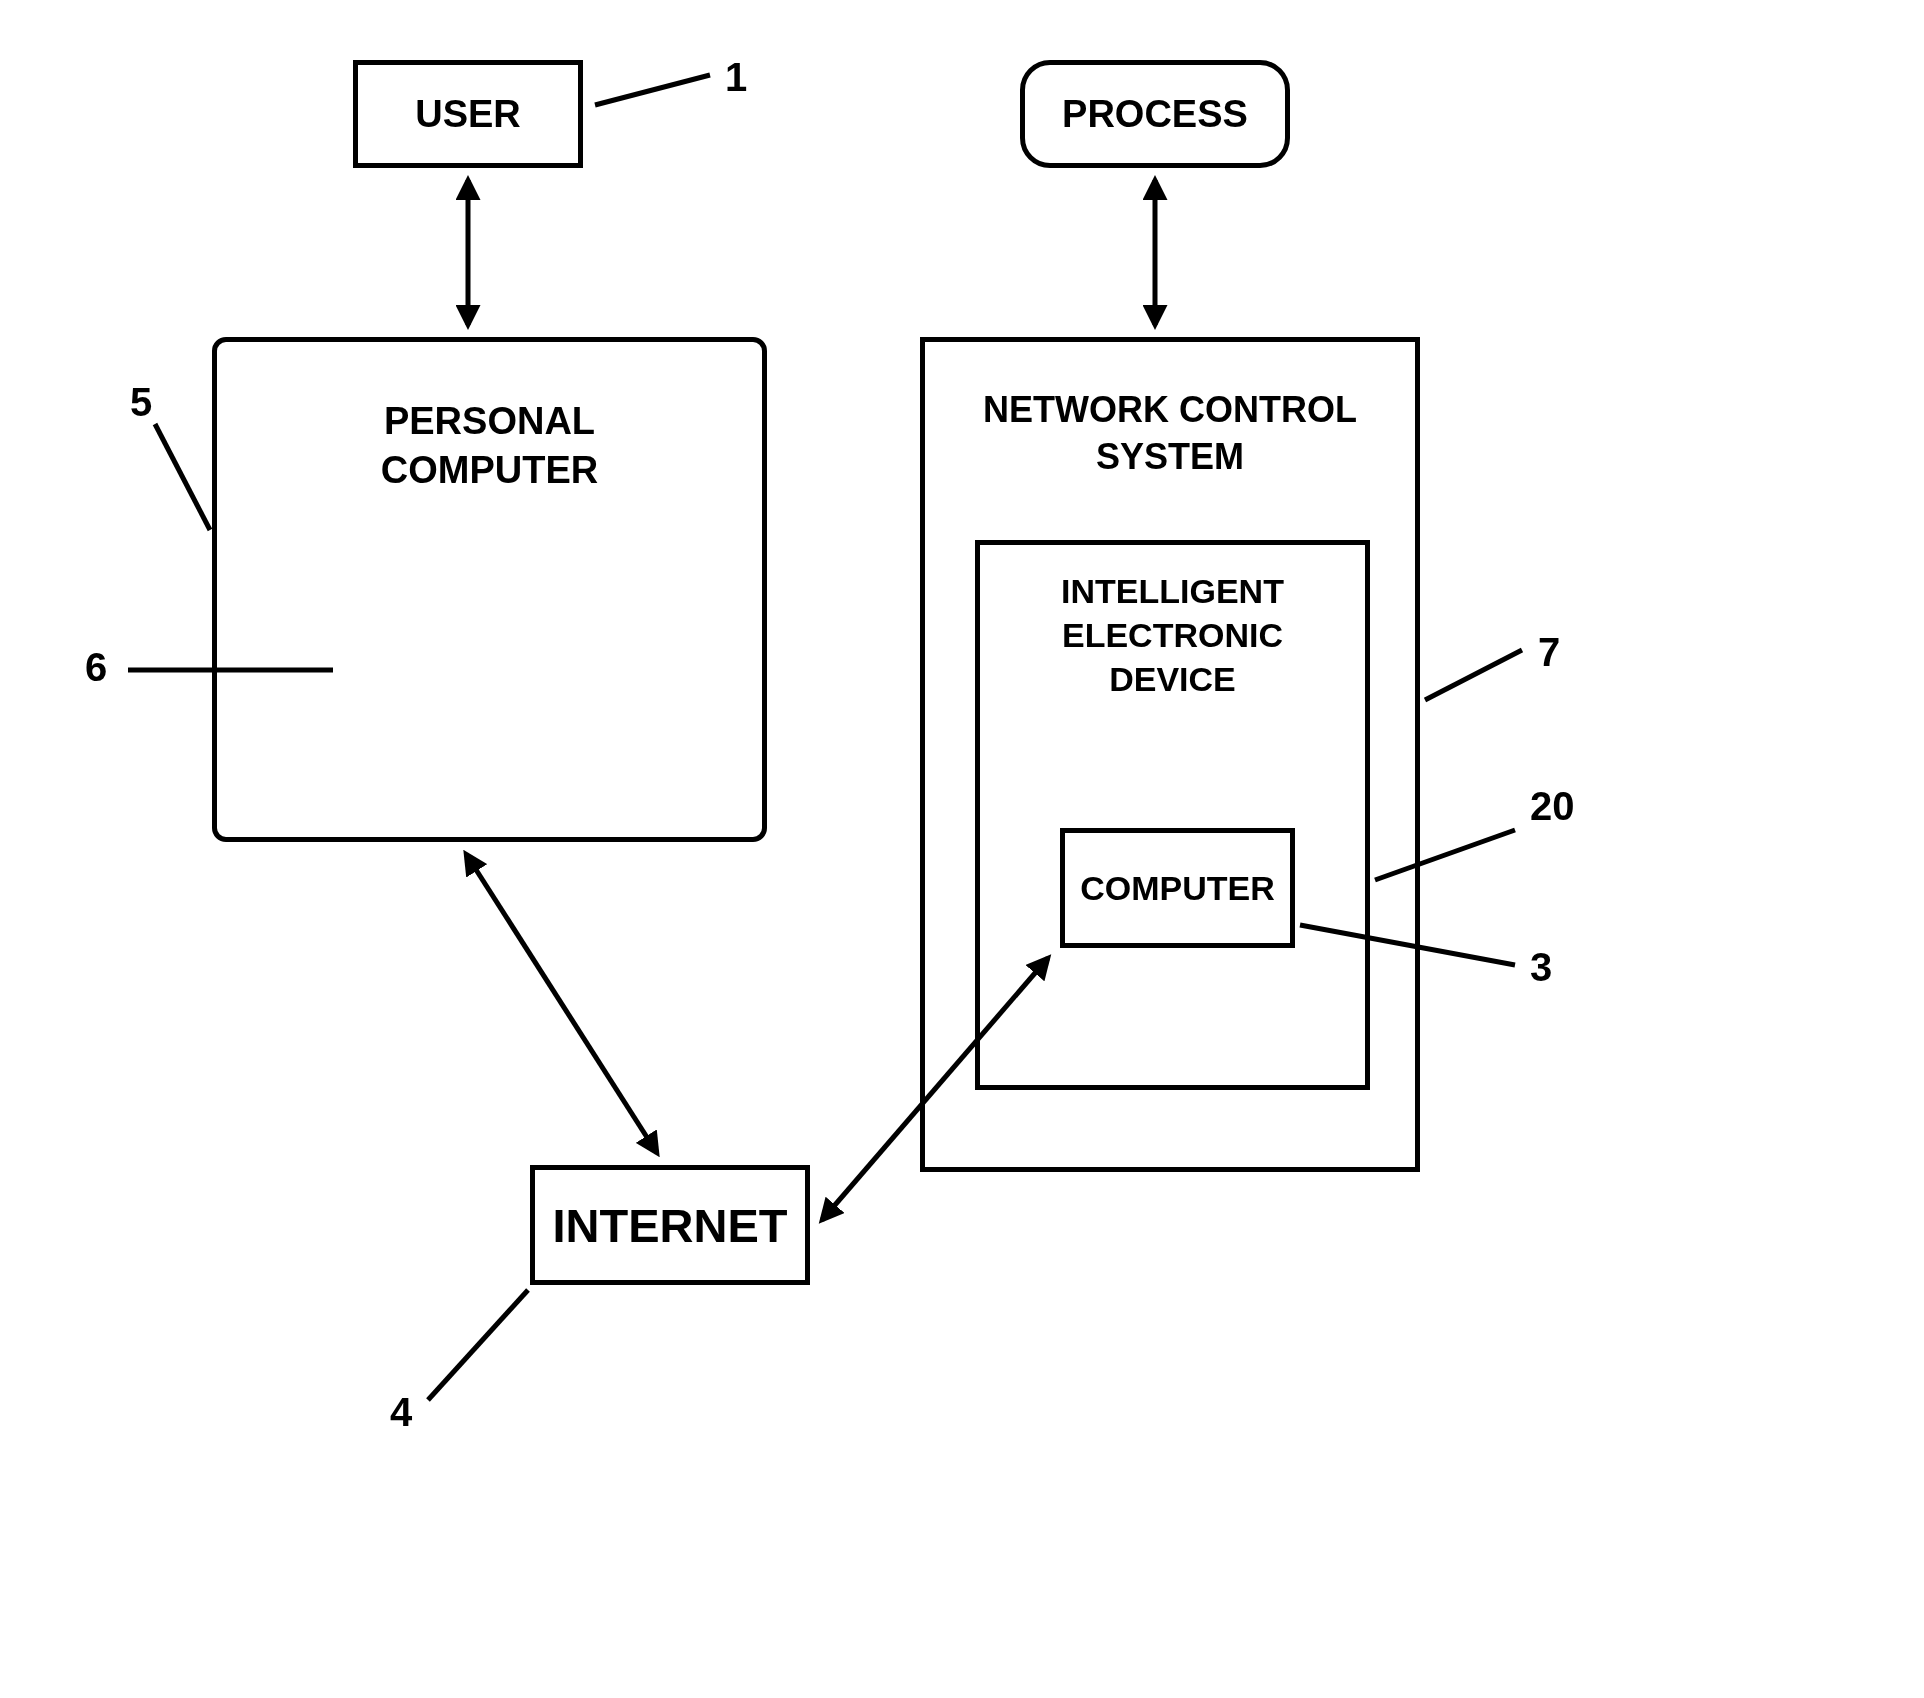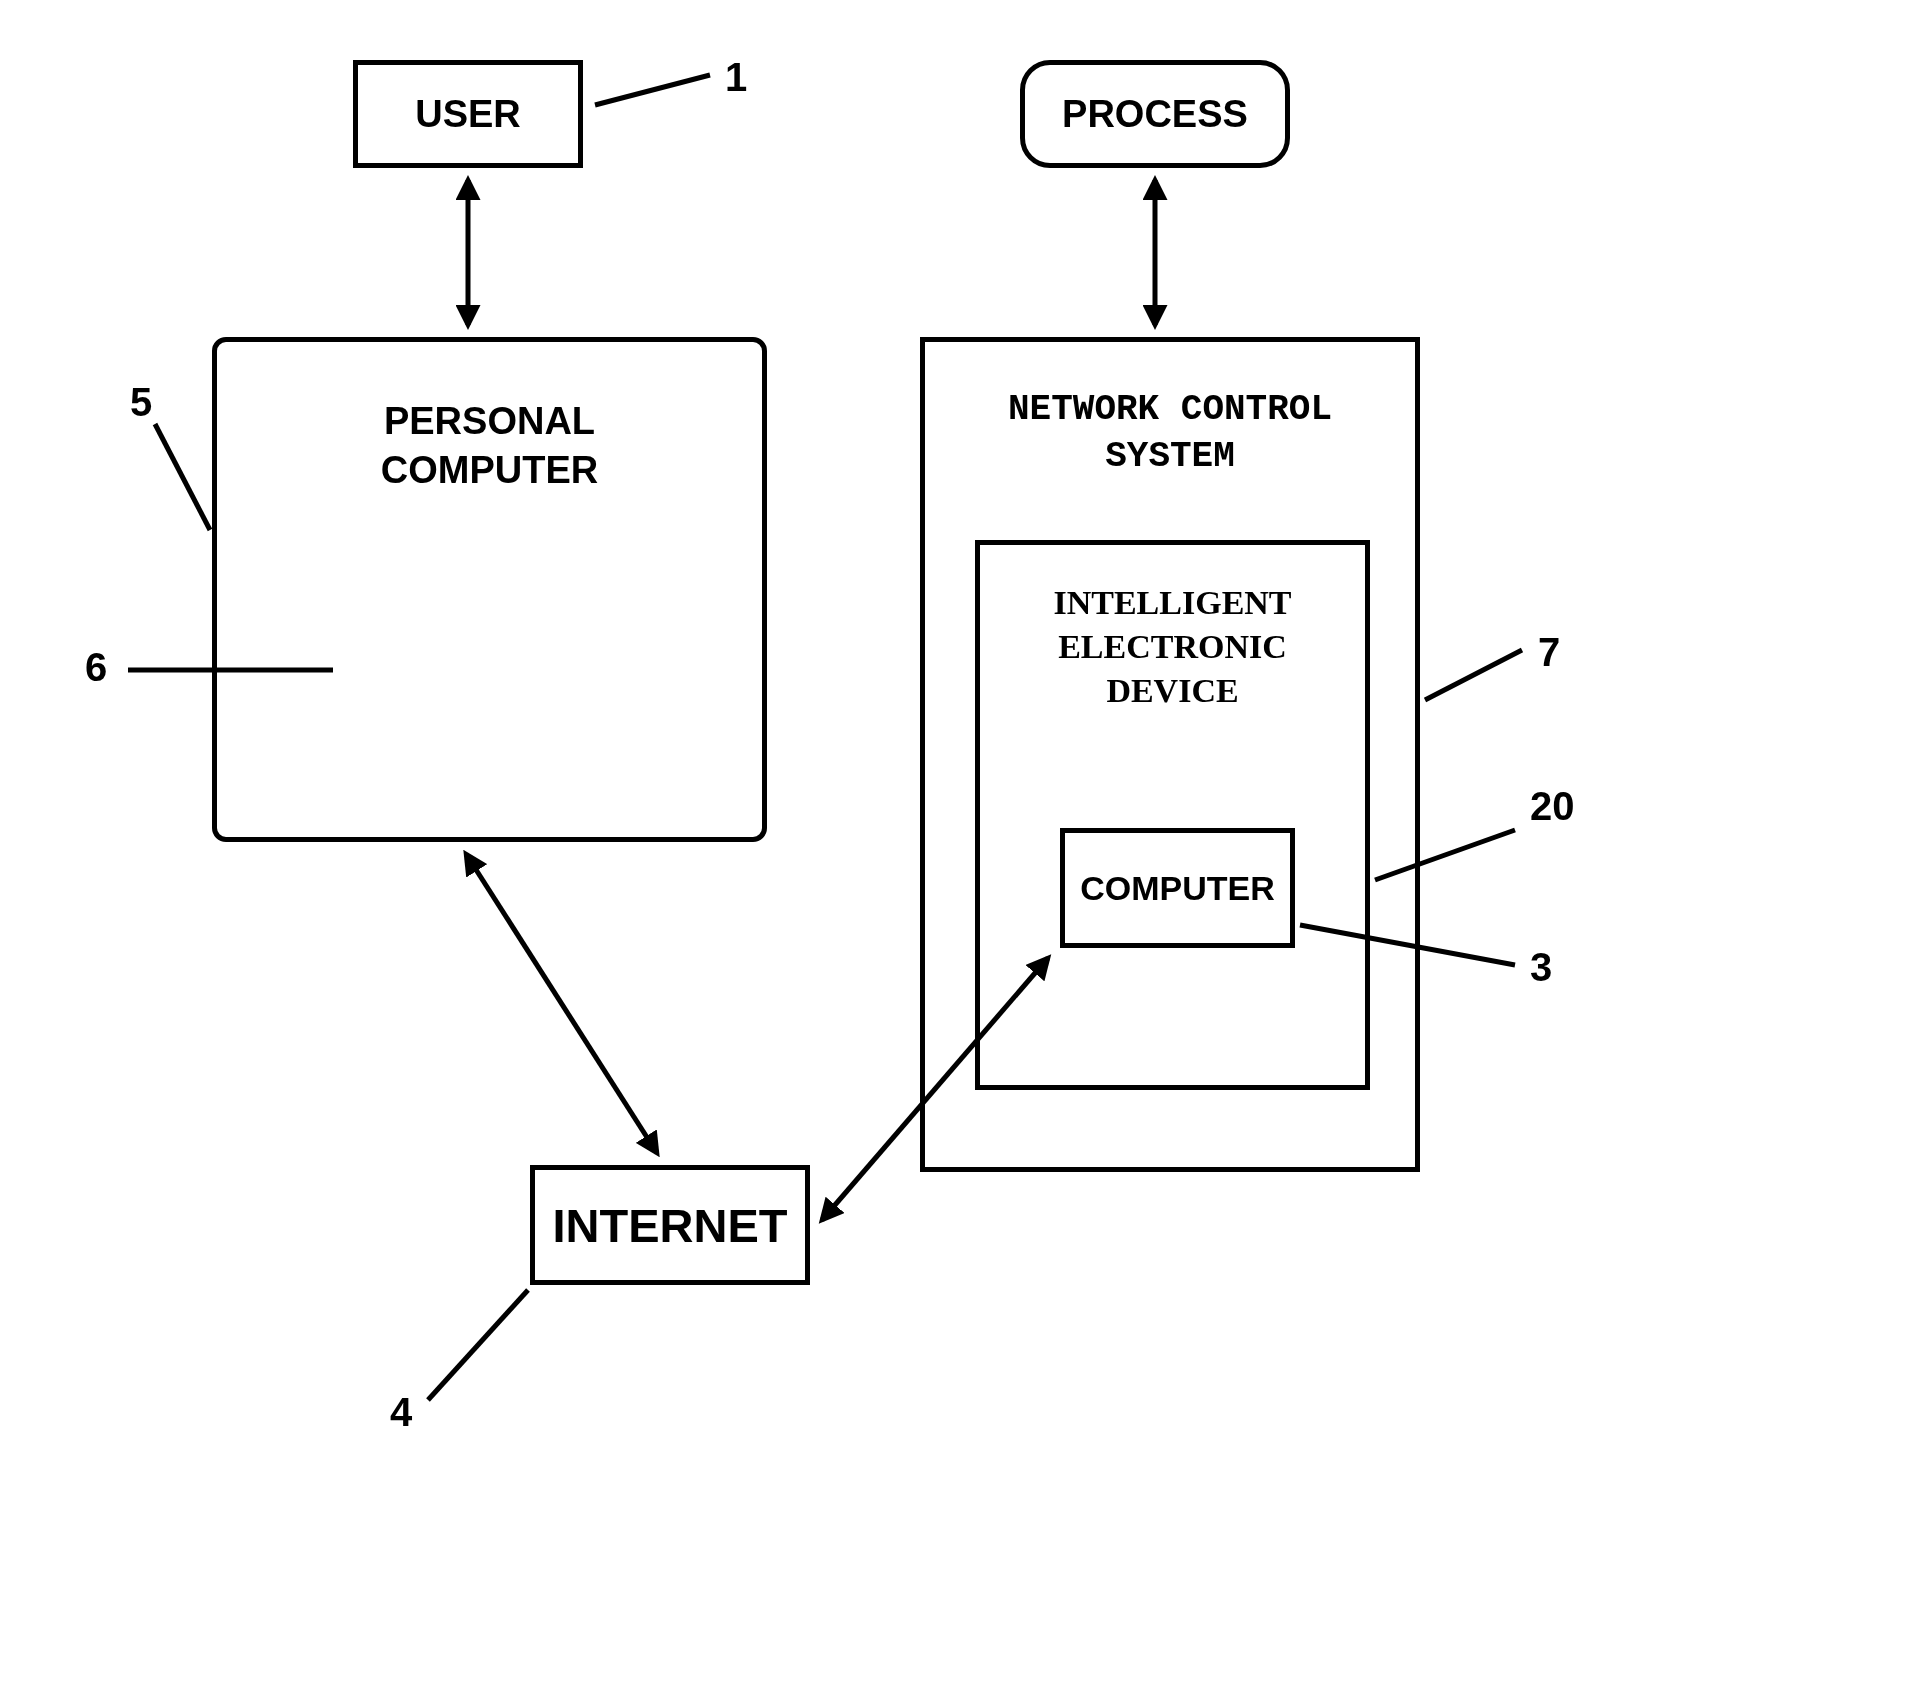--- a/index.html
+++ b/index.html
@@ -56,25 +56,25 @@
     <span>PROCESS</span>
   </div>
 
   <div class="box" style="left:212px; top:337px; width:555px; height:505px; font-size:38px; flex-direction:column; justify-content:flex-start; padding-top:55px;border-radius:14px;">
     <span style="white-space:pre-line; line-height:1.3;">PERSONAL
 COMPUTER</span>
   </div>
 
 
   <div class="box" style="left:920px; top:337px; width:500px; height:835px; font-size:36px; flex-direction:column; justify-content:flex-start; padding-top:45px;">
-    <span style="white-space:pre-line; line-height:1.3;font-family:Liberation Mono, monospace;">NETWORK CONTROL
+    <span style="white-space:pre-line; line-height:1.3;">NETWORK CONTROL
 SYSTEM</span>
   </div>
 
-  <div class="box" style="left:975px; top:540px; width:395px; height:550px; font-size:34px; flex-direction:column; justify-content:flex-start; padding-top:36px;font-family:Liberation Serif, serif;">
+  <div class="box" style="left:975px; top:540px; width:395px; height:550px; font-size:34px; flex-direction:column; justify-content:flex-start; padding-top:24px;">
     <span style="white-space:pre-line; line-height:1.3;">INTELLIGENT
 ELECTRONIC
 DEVICE</span>
   </div>
 
   <div class="box" style="left:1060px; top:828px; width:235px; height:120px; font-size:34px;">
     <span>COMPUTER</span>
   </div>
 
   <div class="box" style="left:530px; top:1165px; width:280px; height:120px; font-size:47px;">

